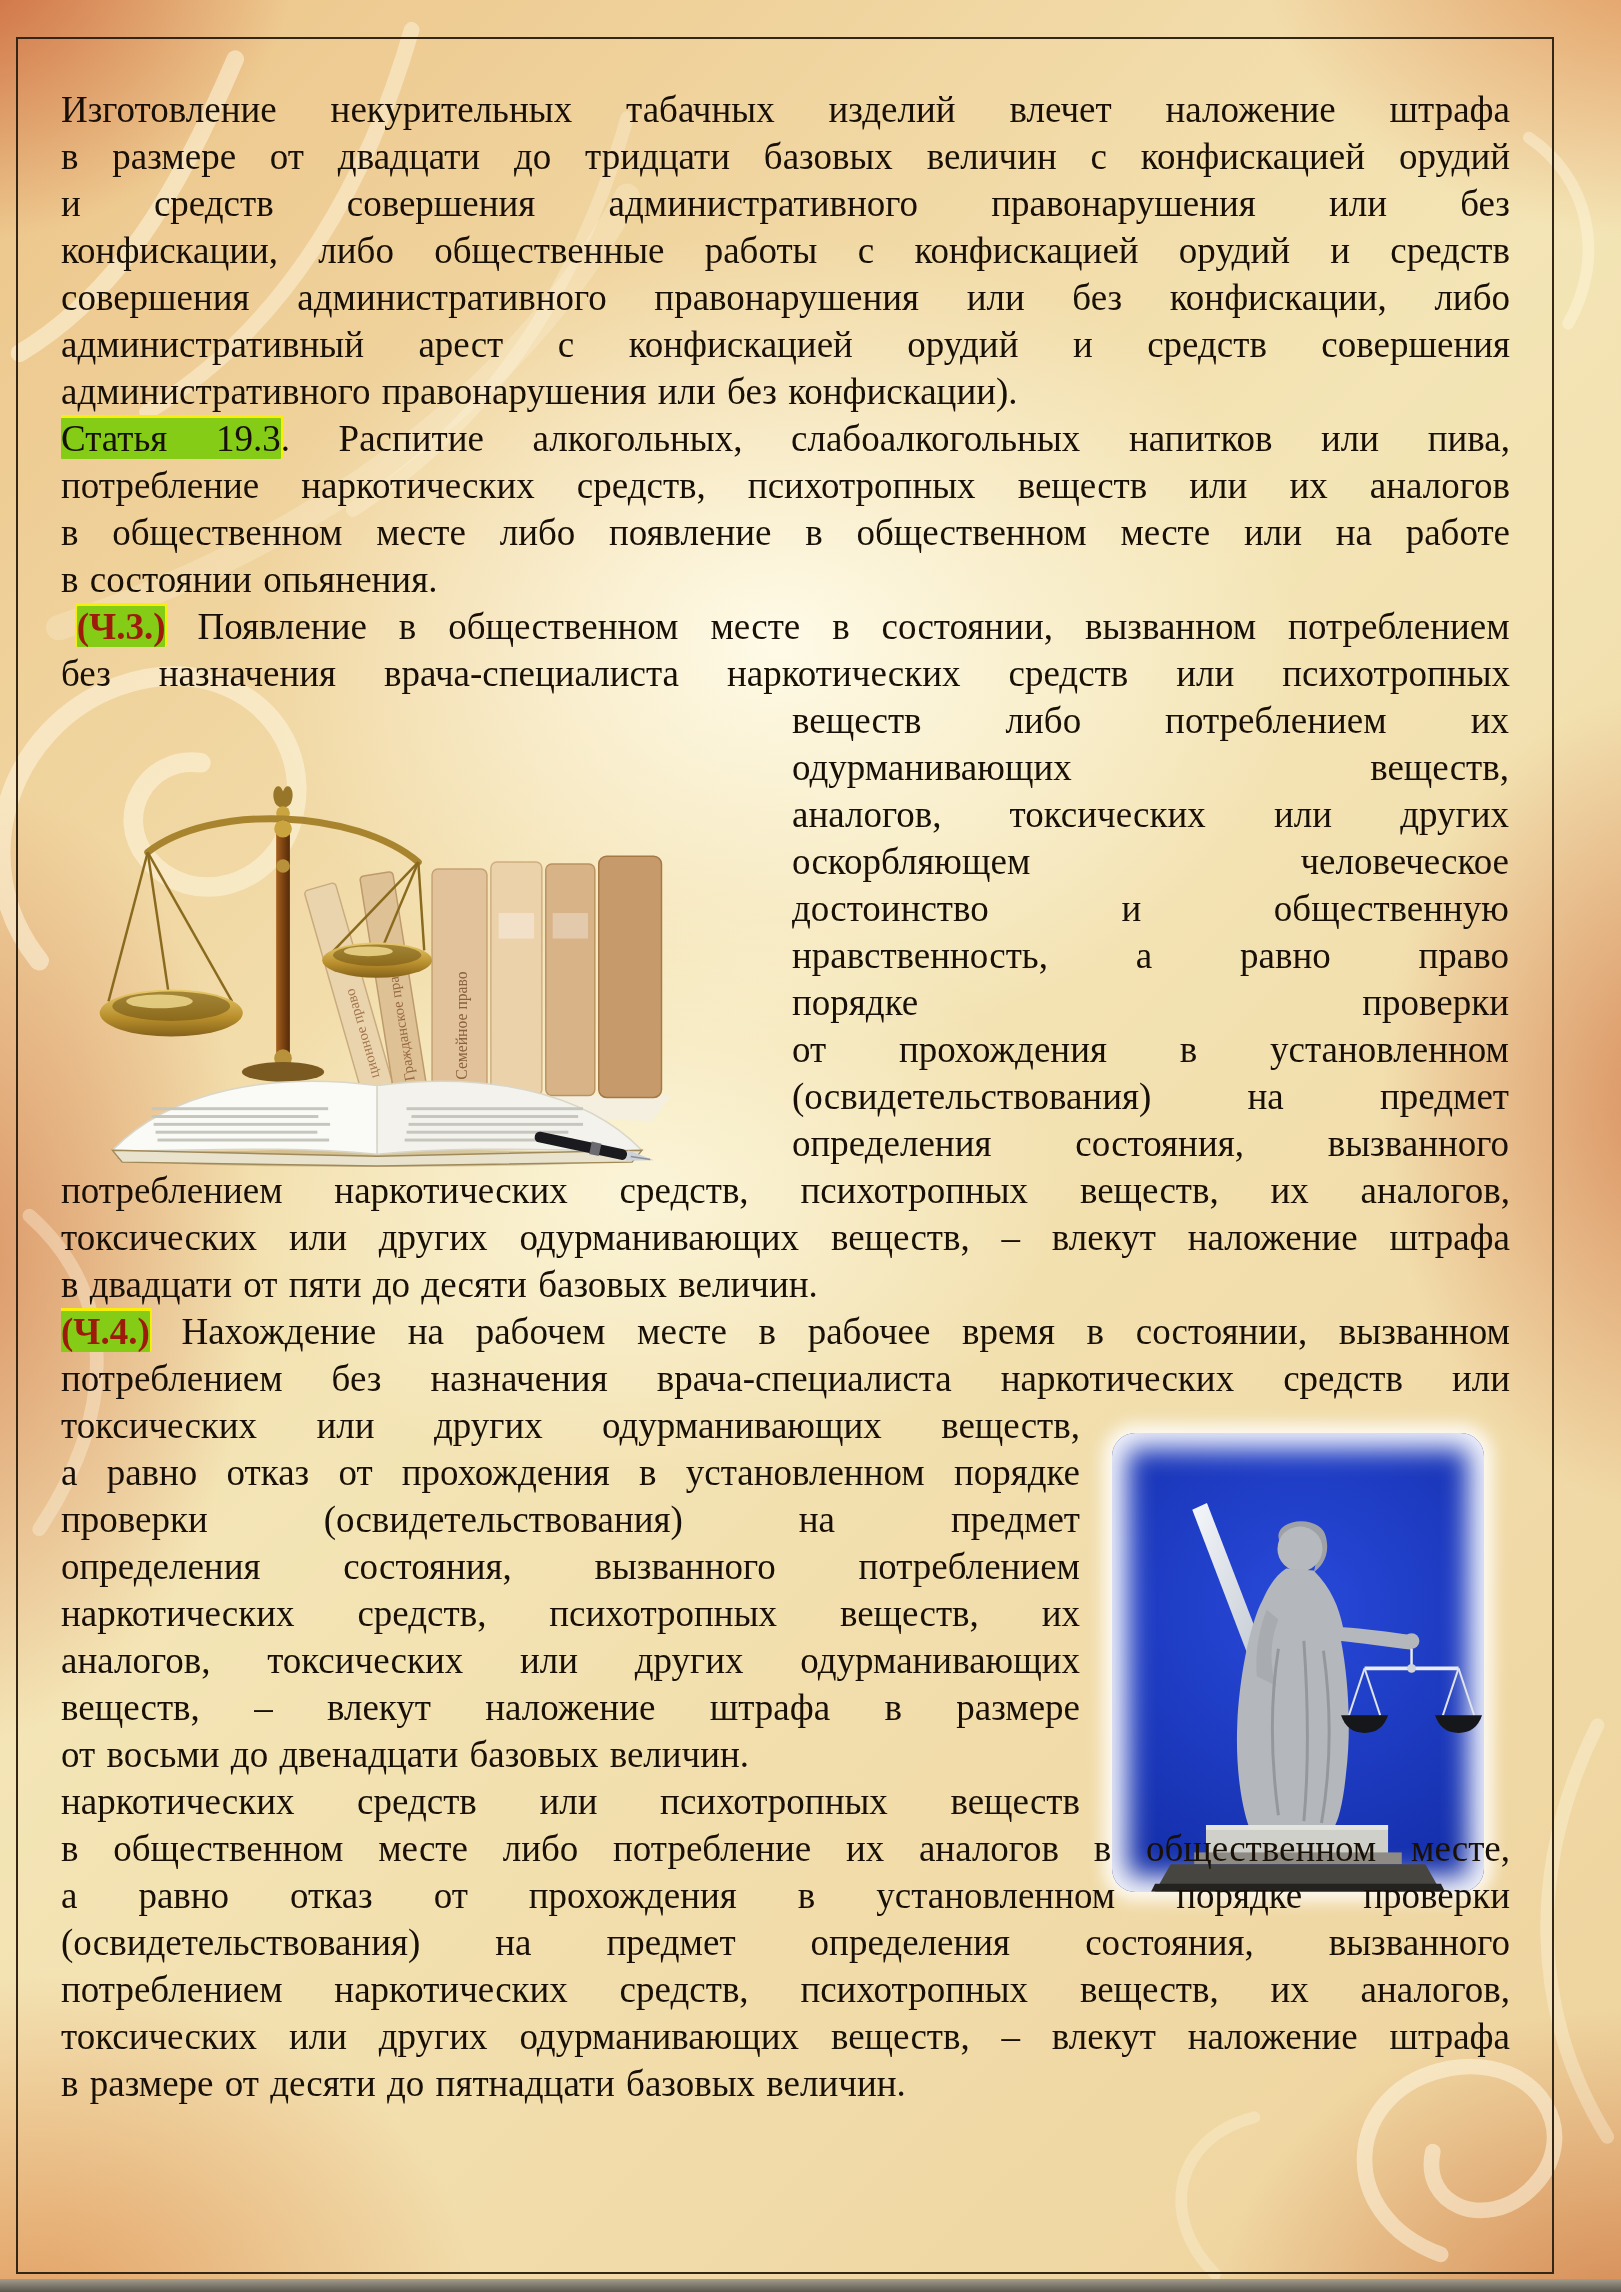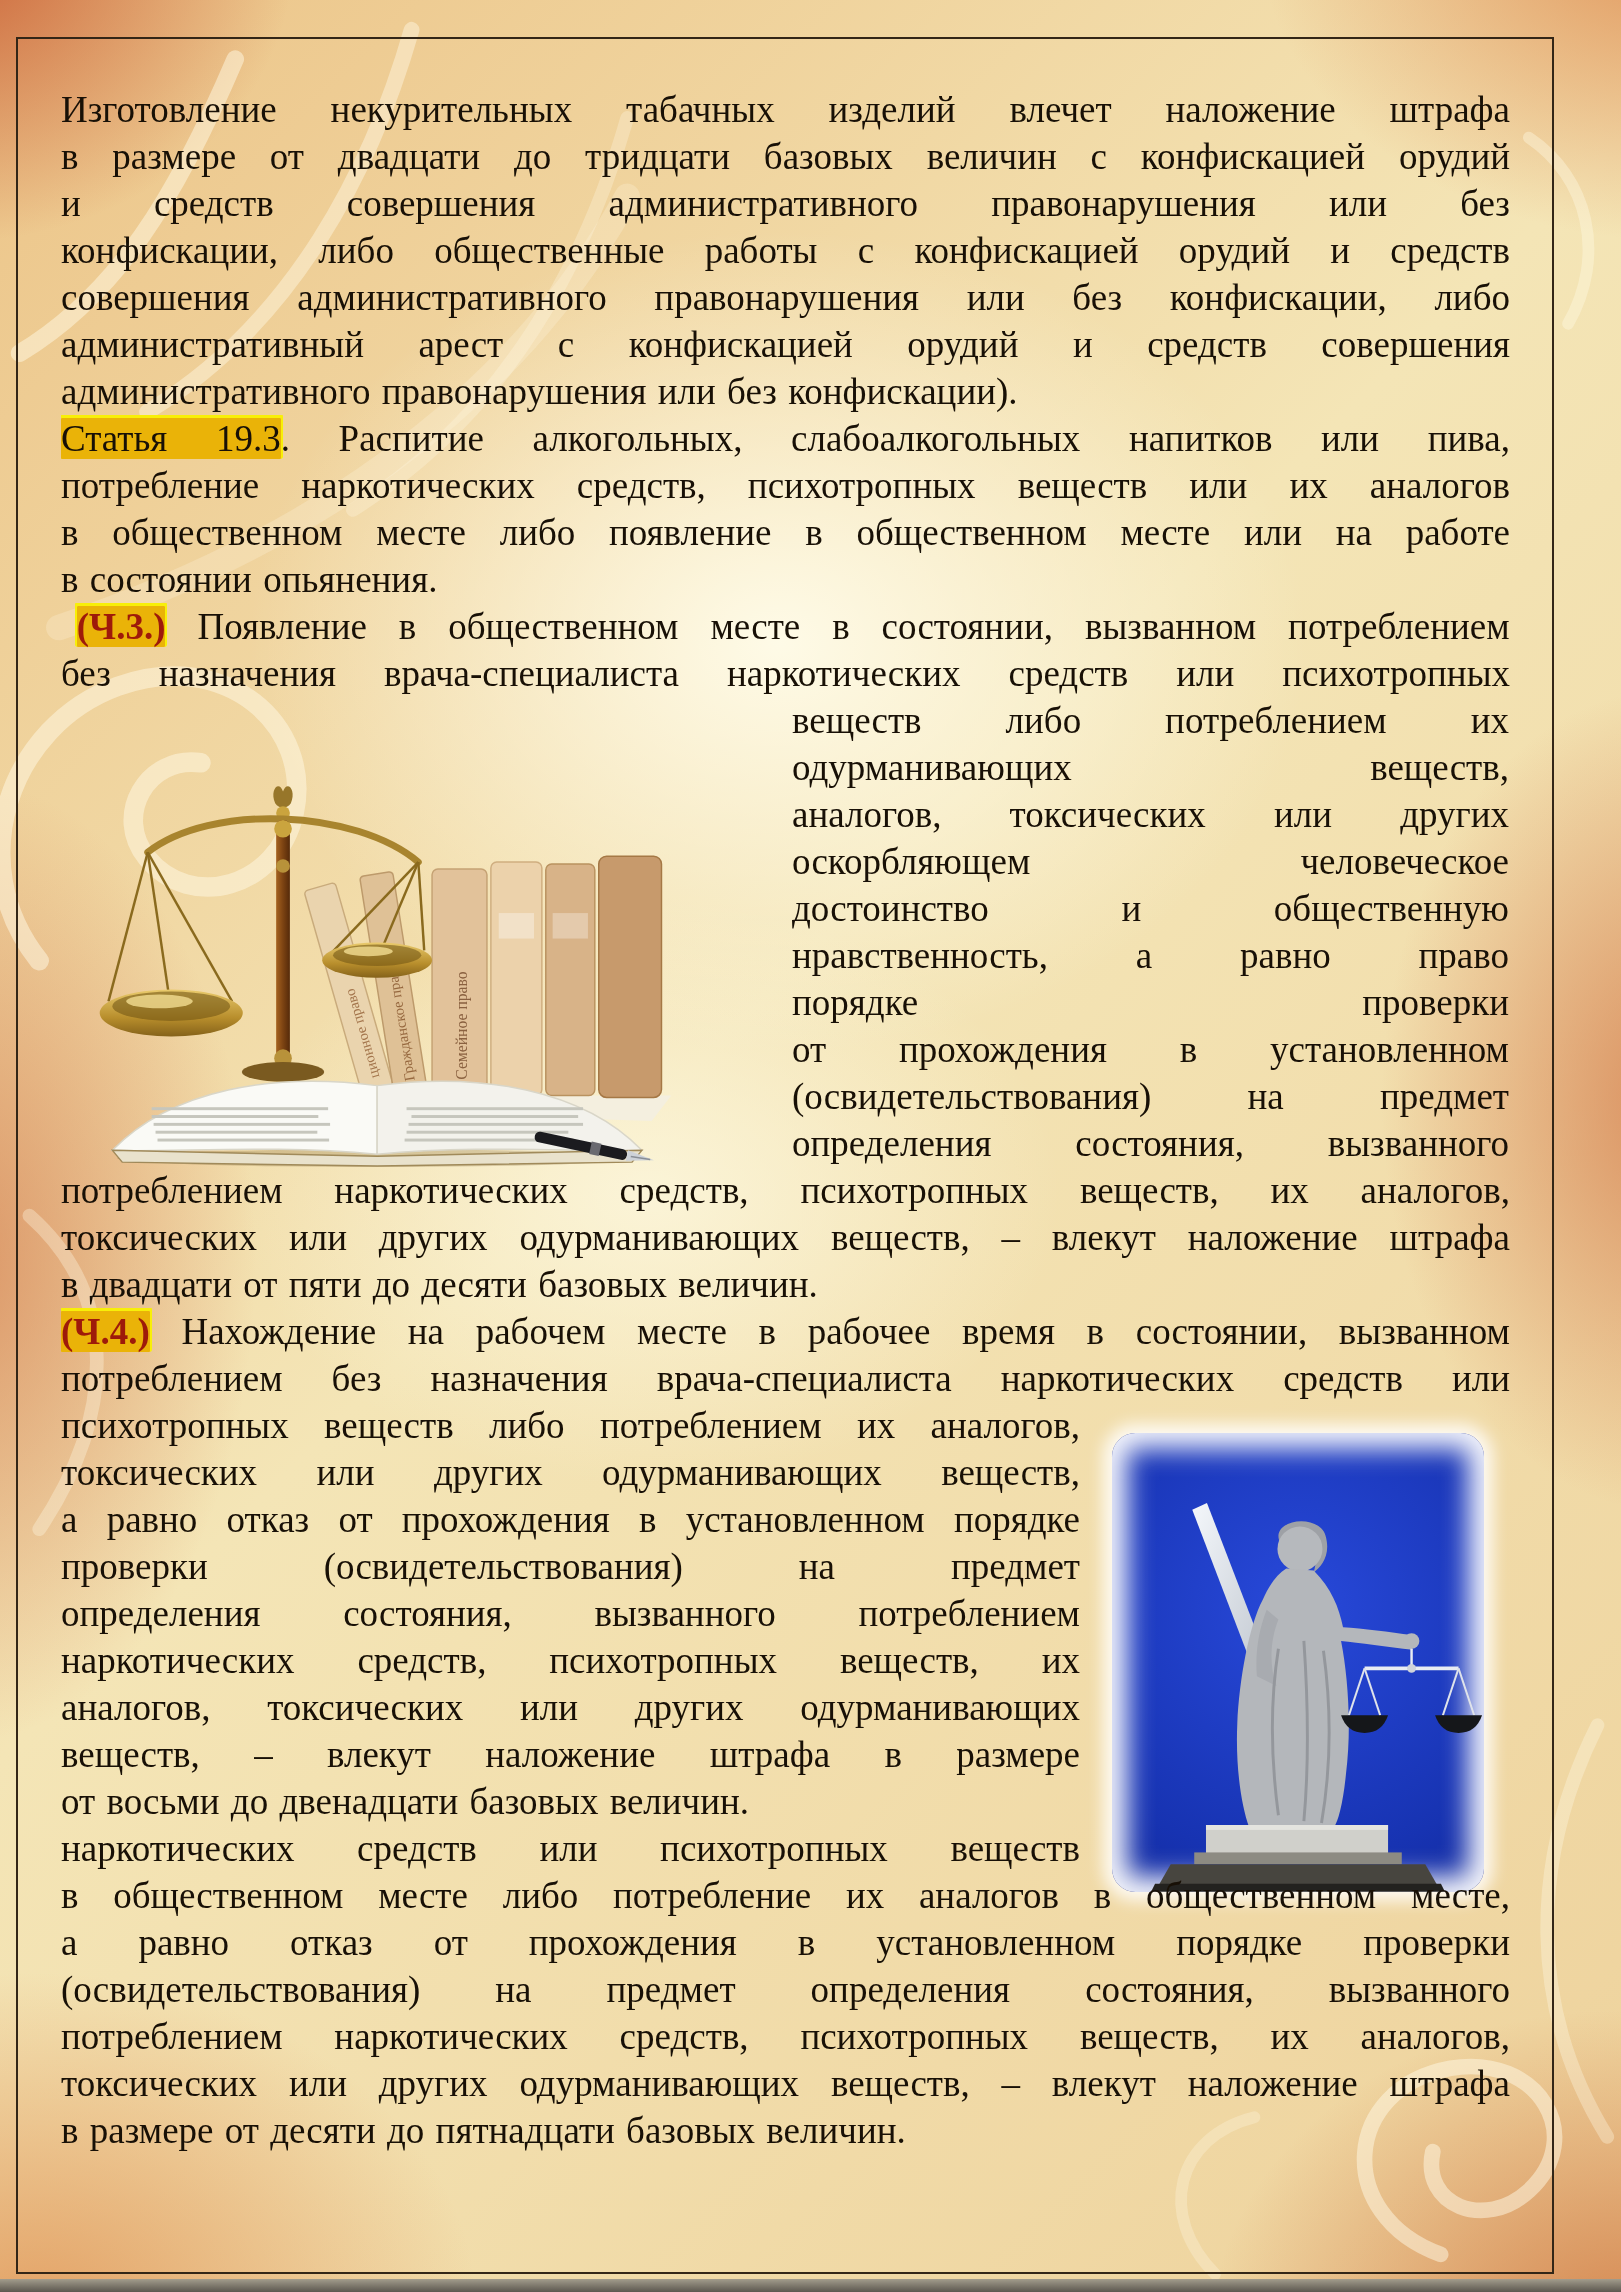--- a/index.html
+++ b/index.html
@@ -22,21 +22,21 @@
   .bottom-strip{position:absolute;left:0;right:0;bottom:0;height:13.7px;z-index:6;
          background:linear-gradient(#a29c8c,#56524a);}
   
   .text-flow{position:absolute;left:61px;top:86px;width:1449px;z-index:3;color:#181006;}
   .line{height:47px;line-height:47px;font-size:37px;word-spacing:2px;overflow:hidden;
         text-align:justify;text-align-last:justify;}
   .line.last{text-align-last:left;}
   .line.right-col{margin-left:731px;width:717px;}
   .line.left-col{width:1019px;}
   .line.indent{padding-left:15.7px;width:1433px;}
-  .hl{background:#eab308;box-shadow:0 -2px 0 2px #f8ef08;border-radius:1px;}
+  .hl{background:#84cc16;box-shadow:0 -2px 0 2px #f8ef08;border-radius:1px;}
   .marker{color:#9e1a0a;font-weight:bold;}
   
   .scales-img{position:absolute;left:83px;top:766px;width:603px;height:402px;z-index:2;}
   .statue-img{position:absolute;left:1112px;top:1433px;width:372px;height:459px;z-index:2;
       border-radius:23.5px;background:radial-gradient(circle at 50% 38%, #2849da 0%, #1733b2 75%, #122ba0 100%);
       box-shadow:0 0 15.7px 8.8px rgba(255,255,255,.85), inset 0 0 25.5px 15.7px rgba(255,255,255,.95);}
   .statue-img svg{position:absolute;inset:0;}
 </style>
 </head>
 <body>
@@ -212,21 +212,20 @@
     <div class="line right-col"><span>нравственность, а равно право</span></div>
     <div class="line right-col"><span>порядке проверки</span></div>
     <div class="line right-col"><span>от прохождения в установленном</span></div>
     <div class="line right-col"><span>(освидетельствования) на предмет</span></div>
     <div class="line right-col"><span>определения состояния, вызванного</span></div>
     <div class="line full"><span>потреблением наркотических средств, психотропных веществ, их аналогов,</span></div>
     <div class="line full"><span>токсических или других одурманивающих веществ, – влекут наложение штрафа</span></div>
     <div class="line full last"><span>в двадцати от пяти до десяти базовых величин.</span></div>
     <div class="line full"><span class="hl marker">(Ч.4.)</span><span> Нахождение на рабочем месте в рабочее время в состоянии, вызванном</span></div>
     <div class="line full"><span>потреблением без назначения врача-специалиста наркотических средств или</span></div>
-    <div class="line left-col"><span>психотропных веществ либо потреблением их аналогов,</span></div>
     <div class="line left-col"><span>токсических или других одурманивающих веществ,</span></div>
     <div class="line left-col"><span>а равно отказ от прохождения в установленном порядке</span></div>
     <div class="line left-col"><span>проверки (освидетельствования) на предмет</span></div>
     <div class="line left-col"><span>определения состояния, вызванного потреблением</span></div>
     <div class="line left-col"><span>наркотических средств, психотропных веществ, их</span></div>
     <div class="line left-col"><span>аналогов, токсических или других одурманивающих</span></div>
     <div class="line left-col"><span>веществ, – влекут наложение штрафа в размере</span></div>
     <div class="line left-col last"><span>от восьми до двенадцати базовых величин.</span></div>
     <div class="line left-col"><span>наркотических средств или психотропных веществ</span></div>
     <div class="line full"><span>в общественном месте либо потребление их аналогов в общественном месте,</span></div>

